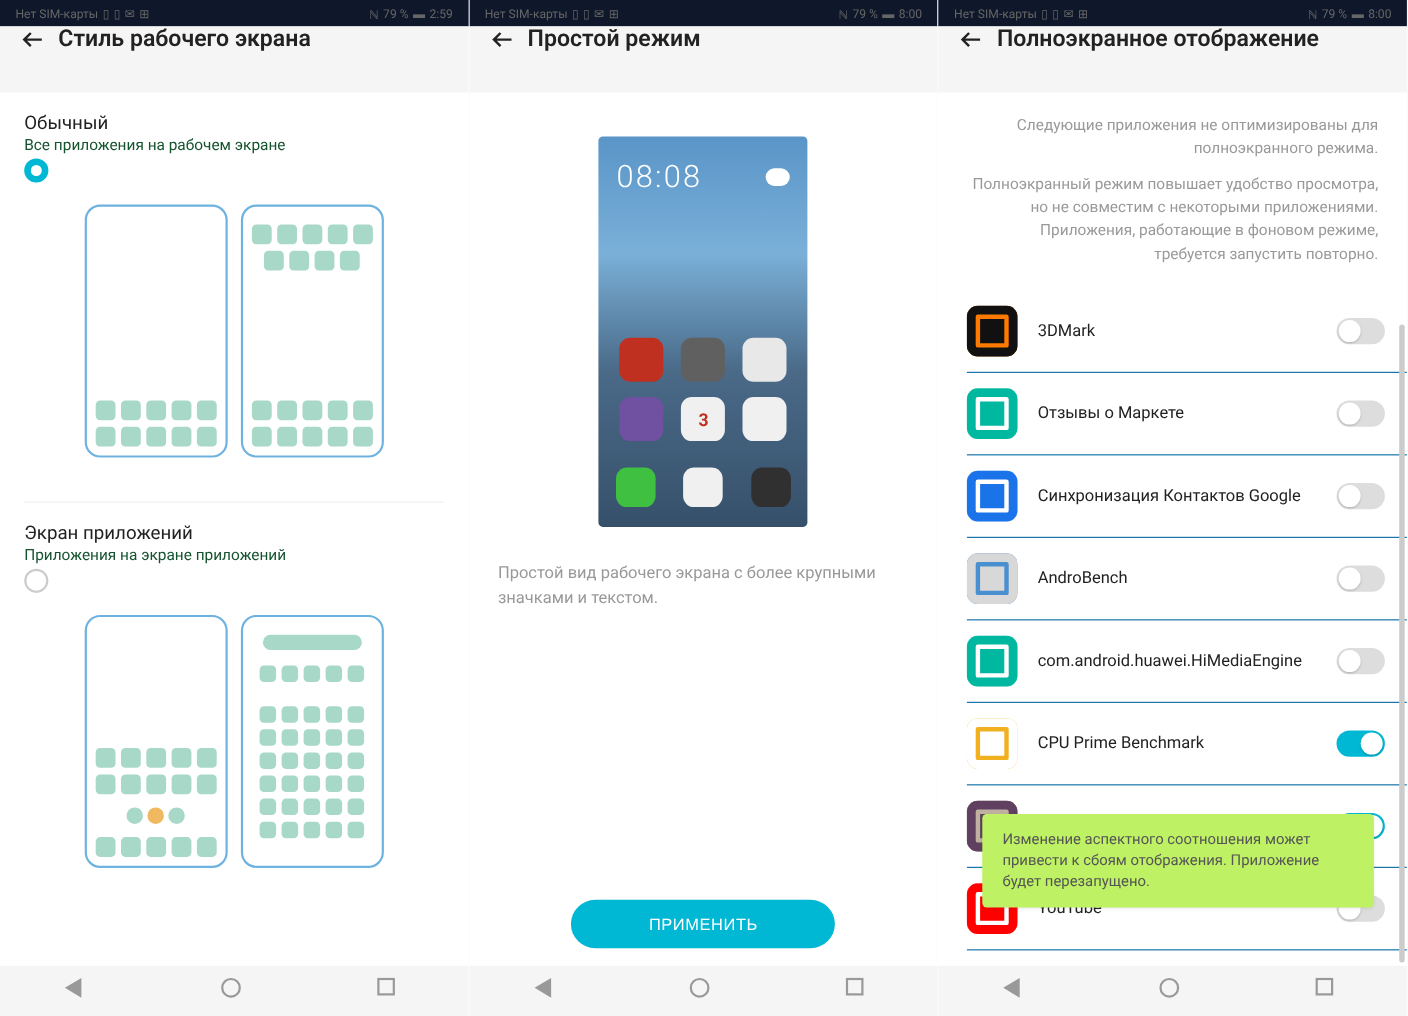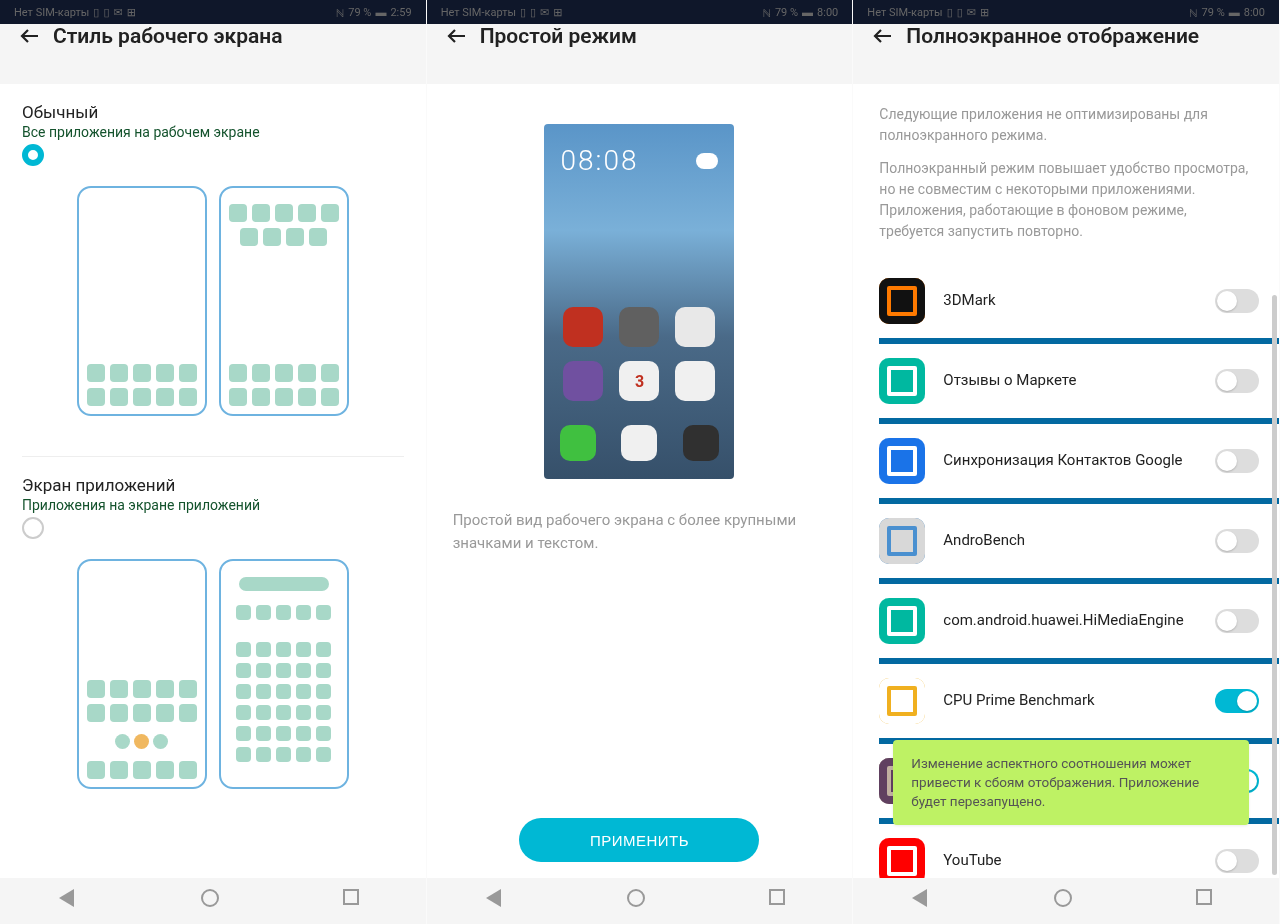--- a/index.html
+++ b/index.html
@@ -35,23 +35,23 @@
 .preview-time-row { display: flex; justify-content: space-between; align-items: center; color: #fff; padding: 6px 8px 0; }
 .preview-time { font-size: 28px; font-weight: 300; letter-spacing: 2px; }
 .preview-cloud { width: 22px; height: 16px; background: #fff; border-radius: 10px; position: relative; }
 .preview-mountains { flex: 1; }
 .preview-grid { display: grid; grid-template-columns: repeat(3, 1fr); gap: 14px 10px; padding: 0 8px 8px; }
 .preview-icon { width: 40px; height: 40px; border-radius: 10px; margin: 0 auto; }
 .preview-dock { display: flex; gap: 10px; justify-content: center; padding: 8px 0 4px; }
 .simple-desc { font-size: 15px; color: #999; padding: 0 26px; line-height: 1.5; }
 .apply-btn { position: absolute; bottom: 62px; left: 50%; transform: translateX(-50%); width: 240px; height: 44px; background: #00b8d4; color: #fff; border: none; border-radius: 22px; font-size: 15px; font-weight: 500; cursor: pointer; letter-spacing: 0.5px; }
 .fullscreen-desc { padding: 20px 26px 10px; font-size: 14px; color: #999; line-height: 1.5; }
-.fullscreen-desc p { margin-bottom: 12px; }
+.fullscreen-desc p { margin-bottom: 12px; text-align: right; }
 .app-list { padding: 0 0 0 26px; }
-.app-item { display: flex; align-items: center; padding: 14px 20px 14px 0; border-bottom: 6px solid #0369a1; gap: 18px; }
+.app-item { display: flex; align-items: center; padding: 14px 20px 14px 0; border-bottom: 1px solid #0369a1; gap: 18px; }
 .app-icon { width: 46px; height: 46px; border-radius: 10px; flex-shrink: 0; }
 .app-name { flex: 1; font-size: 15px; color: #222; line-height: 1.3; }
 .toggle { width: 44px; height: 24px; background: #ddd; border-radius: 12px; position: relative; cursor: pointer; flex-shrink: 0; }
 .toggle::after { content: ''; position: absolute; width: 20px; height: 20px; background: #fff; border-radius: 50%; top: 2px; left: 2px; transition: left 0.2s; box-shadow: 0 1px 2px rgba(0,0,0,0.2); }
 .toggle.on { background: #00b8d4; }
 .toggle.on::after { left: 22px; }
 .toast { position: absolute; top: 740px; left: 40px; right: 30px; background: #bef264; padding: 14px 18px; border-radius: 4px; font-size: 13.5px; color: #555; line-height: 1.4; z-index: 10; box-shadow: 0 1px 3px rgba(0,0,0,0.08); }
 .nav-bar { position: absolute; bottom: 0; left: 0; right: 0; height: 46px; display: flex; justify-content: space-around; align-items: center; background: #f5f5f5; }
 .nav-btn { width: 24px; height: 24px; cursor: pointer; }
 .nav-triangle { width: 0; height: 0; border-top: 9px solid transparent; border-bottom: 9px solid transparent; border-right: 15px solid #999; }

